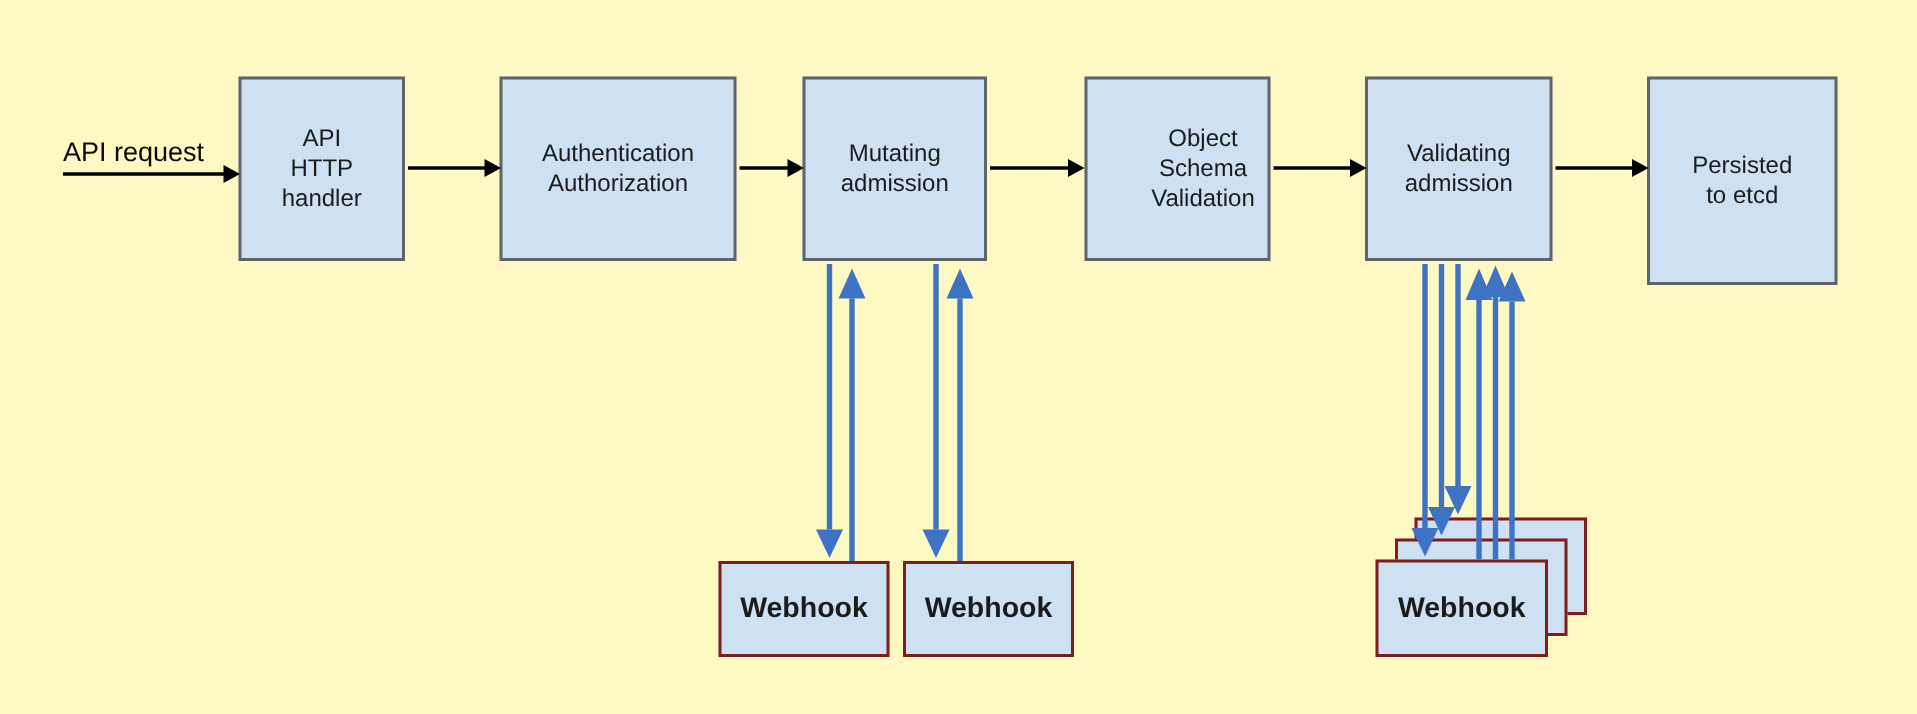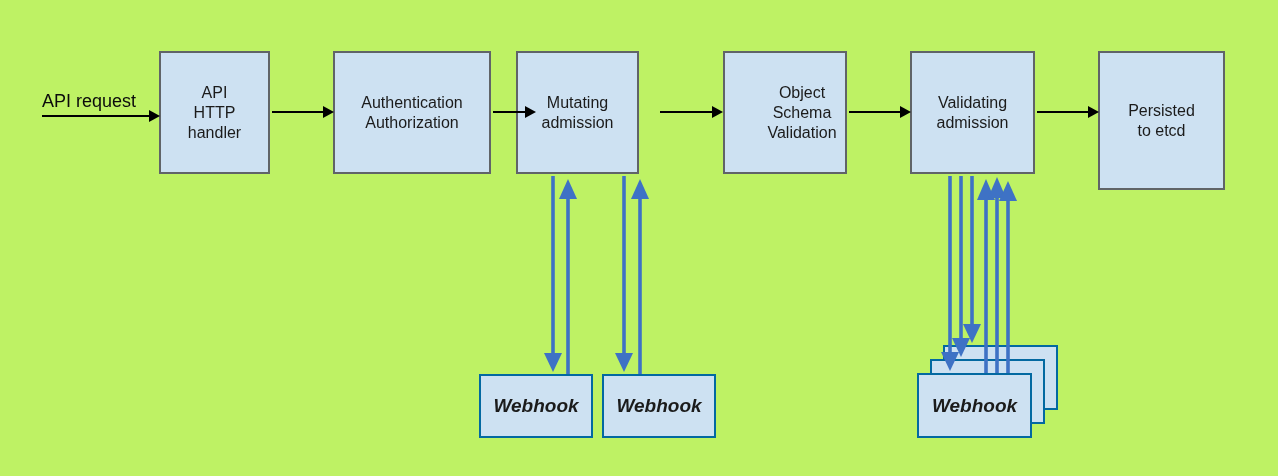--- a/index.html
+++ b/index.html
@@ -1,20 +1,20 @@
 <!DOCTYPE html>
 <html><head>
 <meta charset="utf-8">
 <style>
   html, body { margin: 0; padding: 0; background: #ffffff; }
   .canvas {
     position: relative;
     width: 1278px;
     height: 476px;
-    background: #bef264;
+    background: #fef9c3;
     overflow: hidden;
     font-family: "Liberation Sans", sans-serif;
   }
   .stage-box {
     position: absolute;
     box-sizing: border-box;
     background: #cde1f2;
     border: 2px solid #606468;
     display: flex;
     align-items: center;
@@ -25,25 +25,24 @@
     white-space: pre-line;
     text-align: center;
     font-size: 16px;
     line-height: 20px;
     color: #1b1b1b;
   }
   .webhook-box {
     position: absolute;
     box-sizing: border-box;
     background: #cde1f2;
-    border: 2px solid #0369a1;
+    border: 2px solid #7f1d1d;
     display: flex;
     align-items: center;
     justify-content: center;
-    font-style: italic;
   }
   .webhook-box .webhook-label {
     font-size: 19px;
     font-weight: 600;
     color: #1b1b1b;
     white-space: nowrap;
   }
   .api-request-label {
     position: absolute;
     left: 42px;
@@ -81,21 +80,21 @@
     <span class="stage-label">Authentication
 Authorization</span>
   </div>
 
   <div class="stage-box" style="left:159px; top:51px; width:111px; height:123px;">
     <span class="stage-label">API
 HTTP
 handler</span>
   </div>
 
-  <div class="stage-box" style="left:516px; top:51px; width:123px; height:123px;">
+  <div class="stage-box" style="left:535px; top:51px; width:123px; height:123px;">
     <span class="stage-label">Mutating
 admission</span>
   </div>
 
   <div class="stage-box" style="left:723px; top:51px; width:124px; height:123px;padding-left:34px;">
     <span class="stage-label">Object
 Schema
 Validation</span>
   </div>
 

